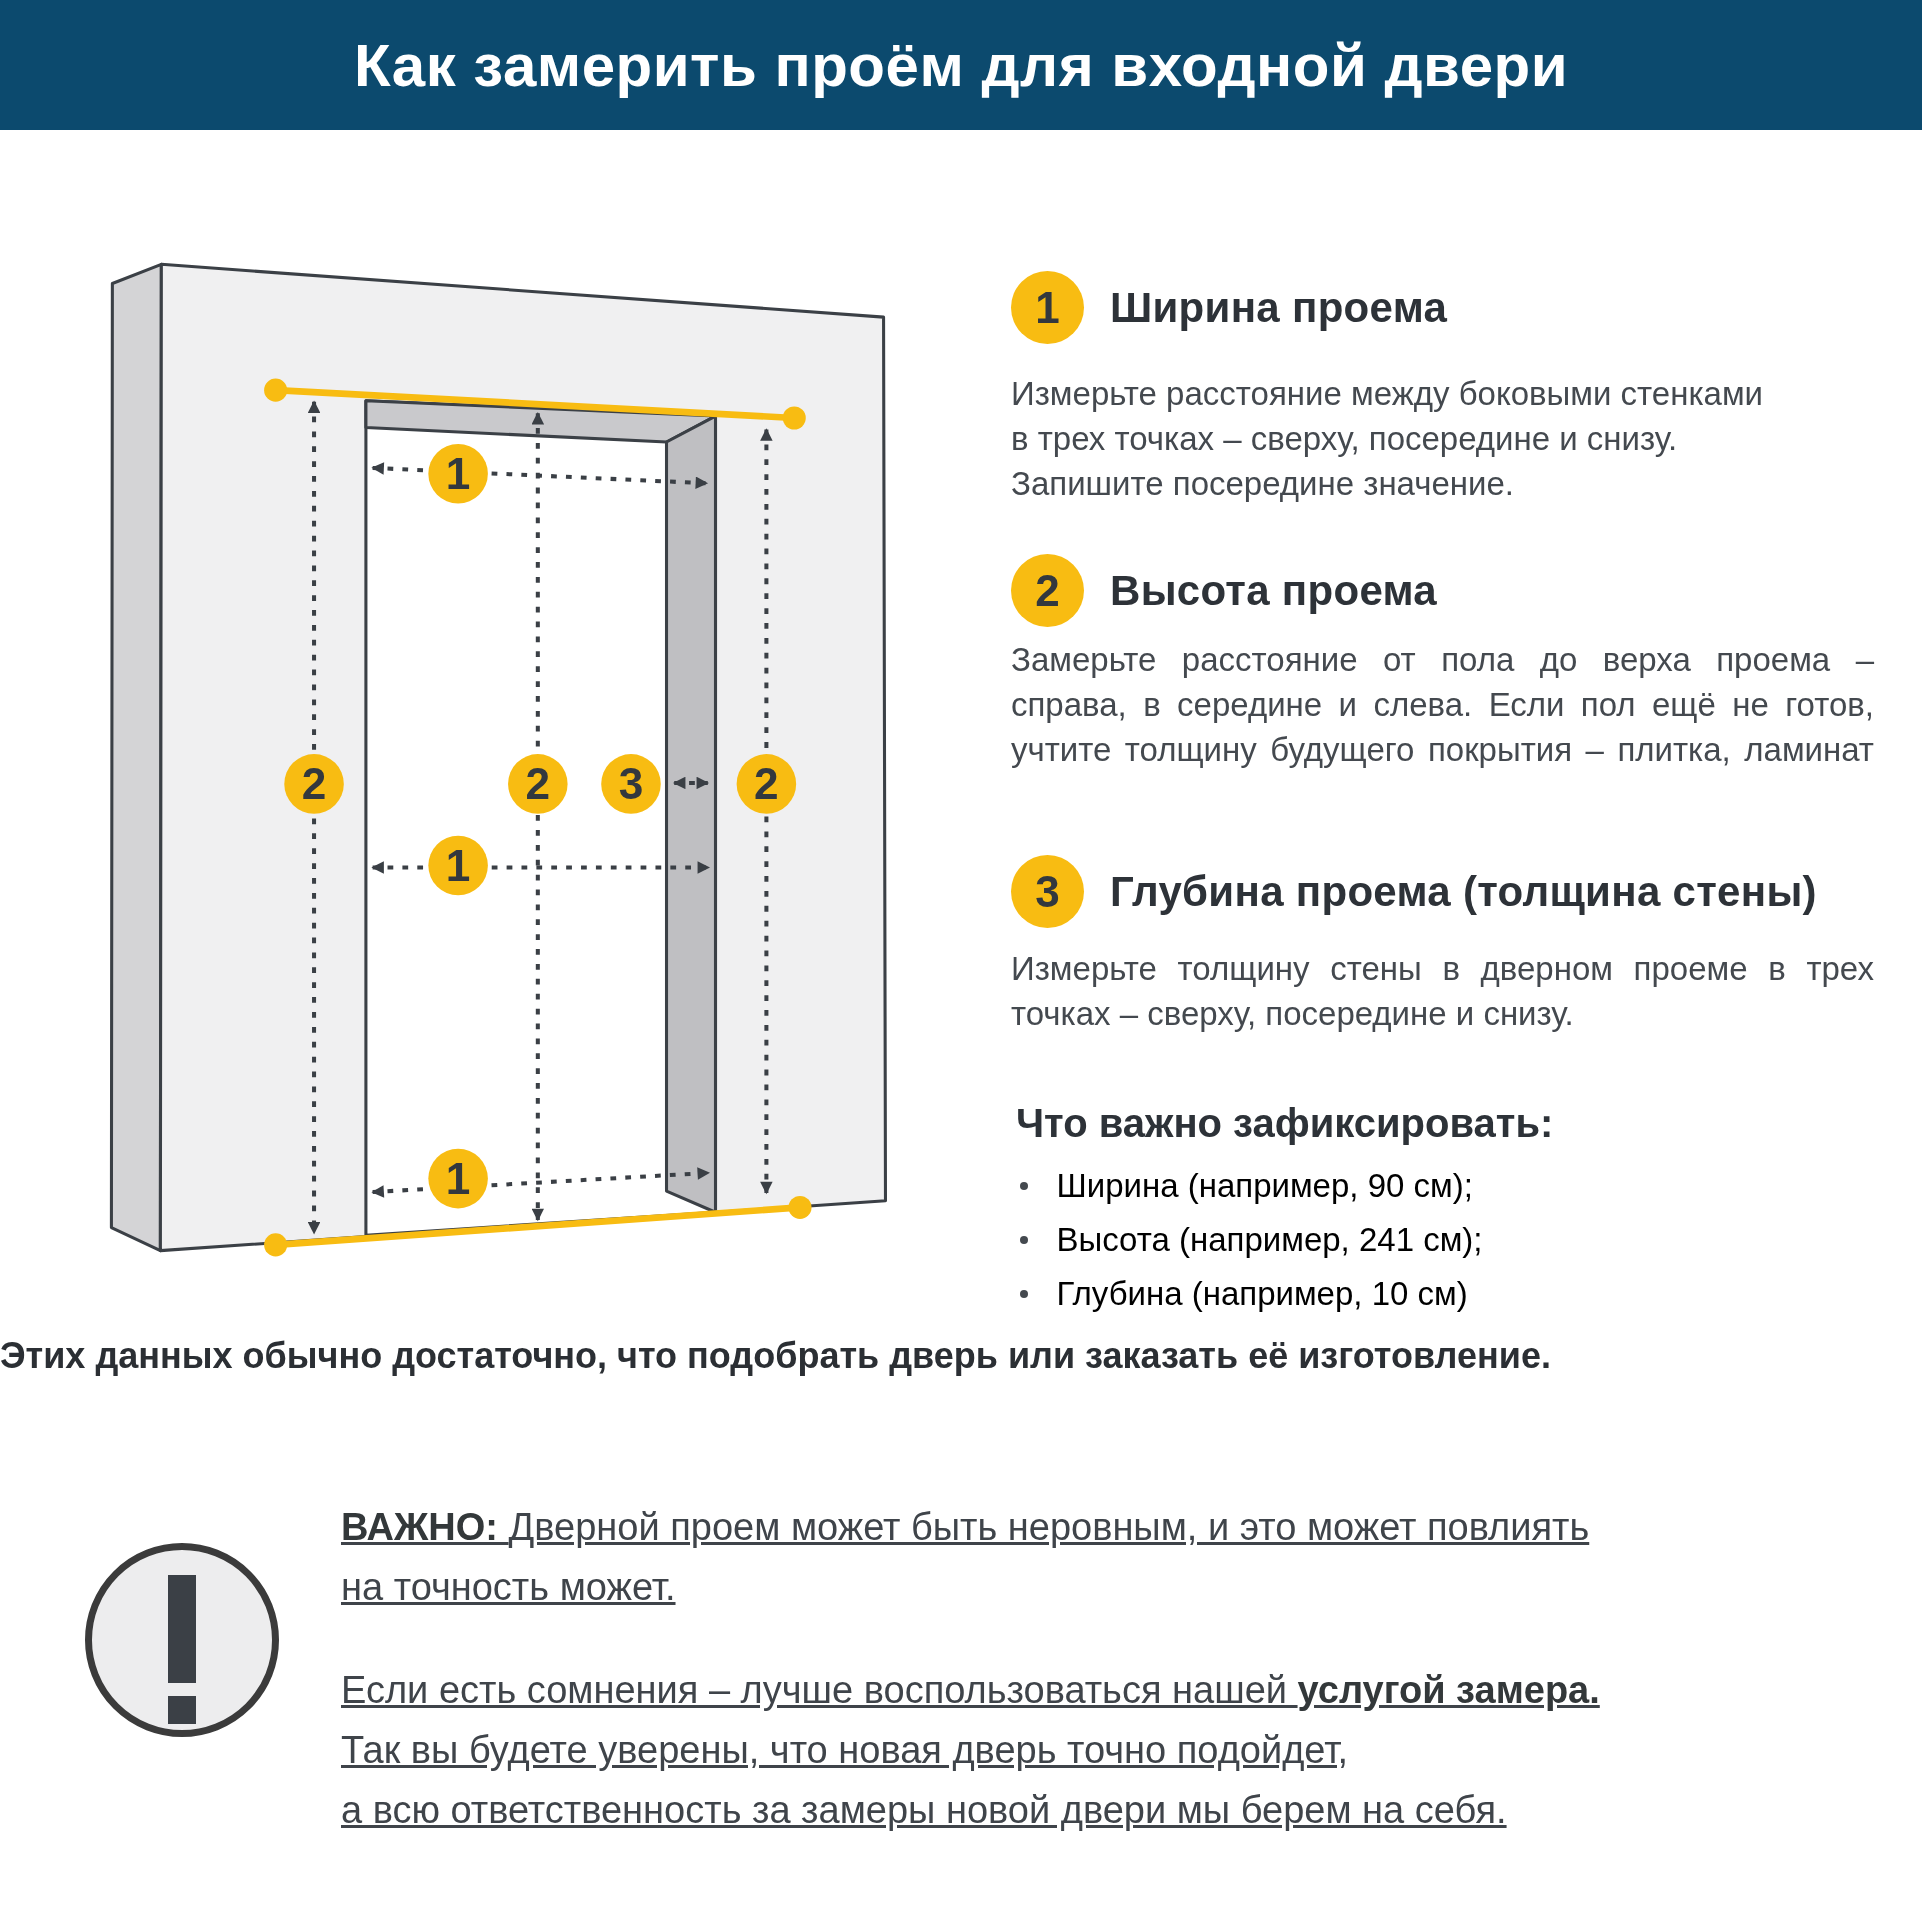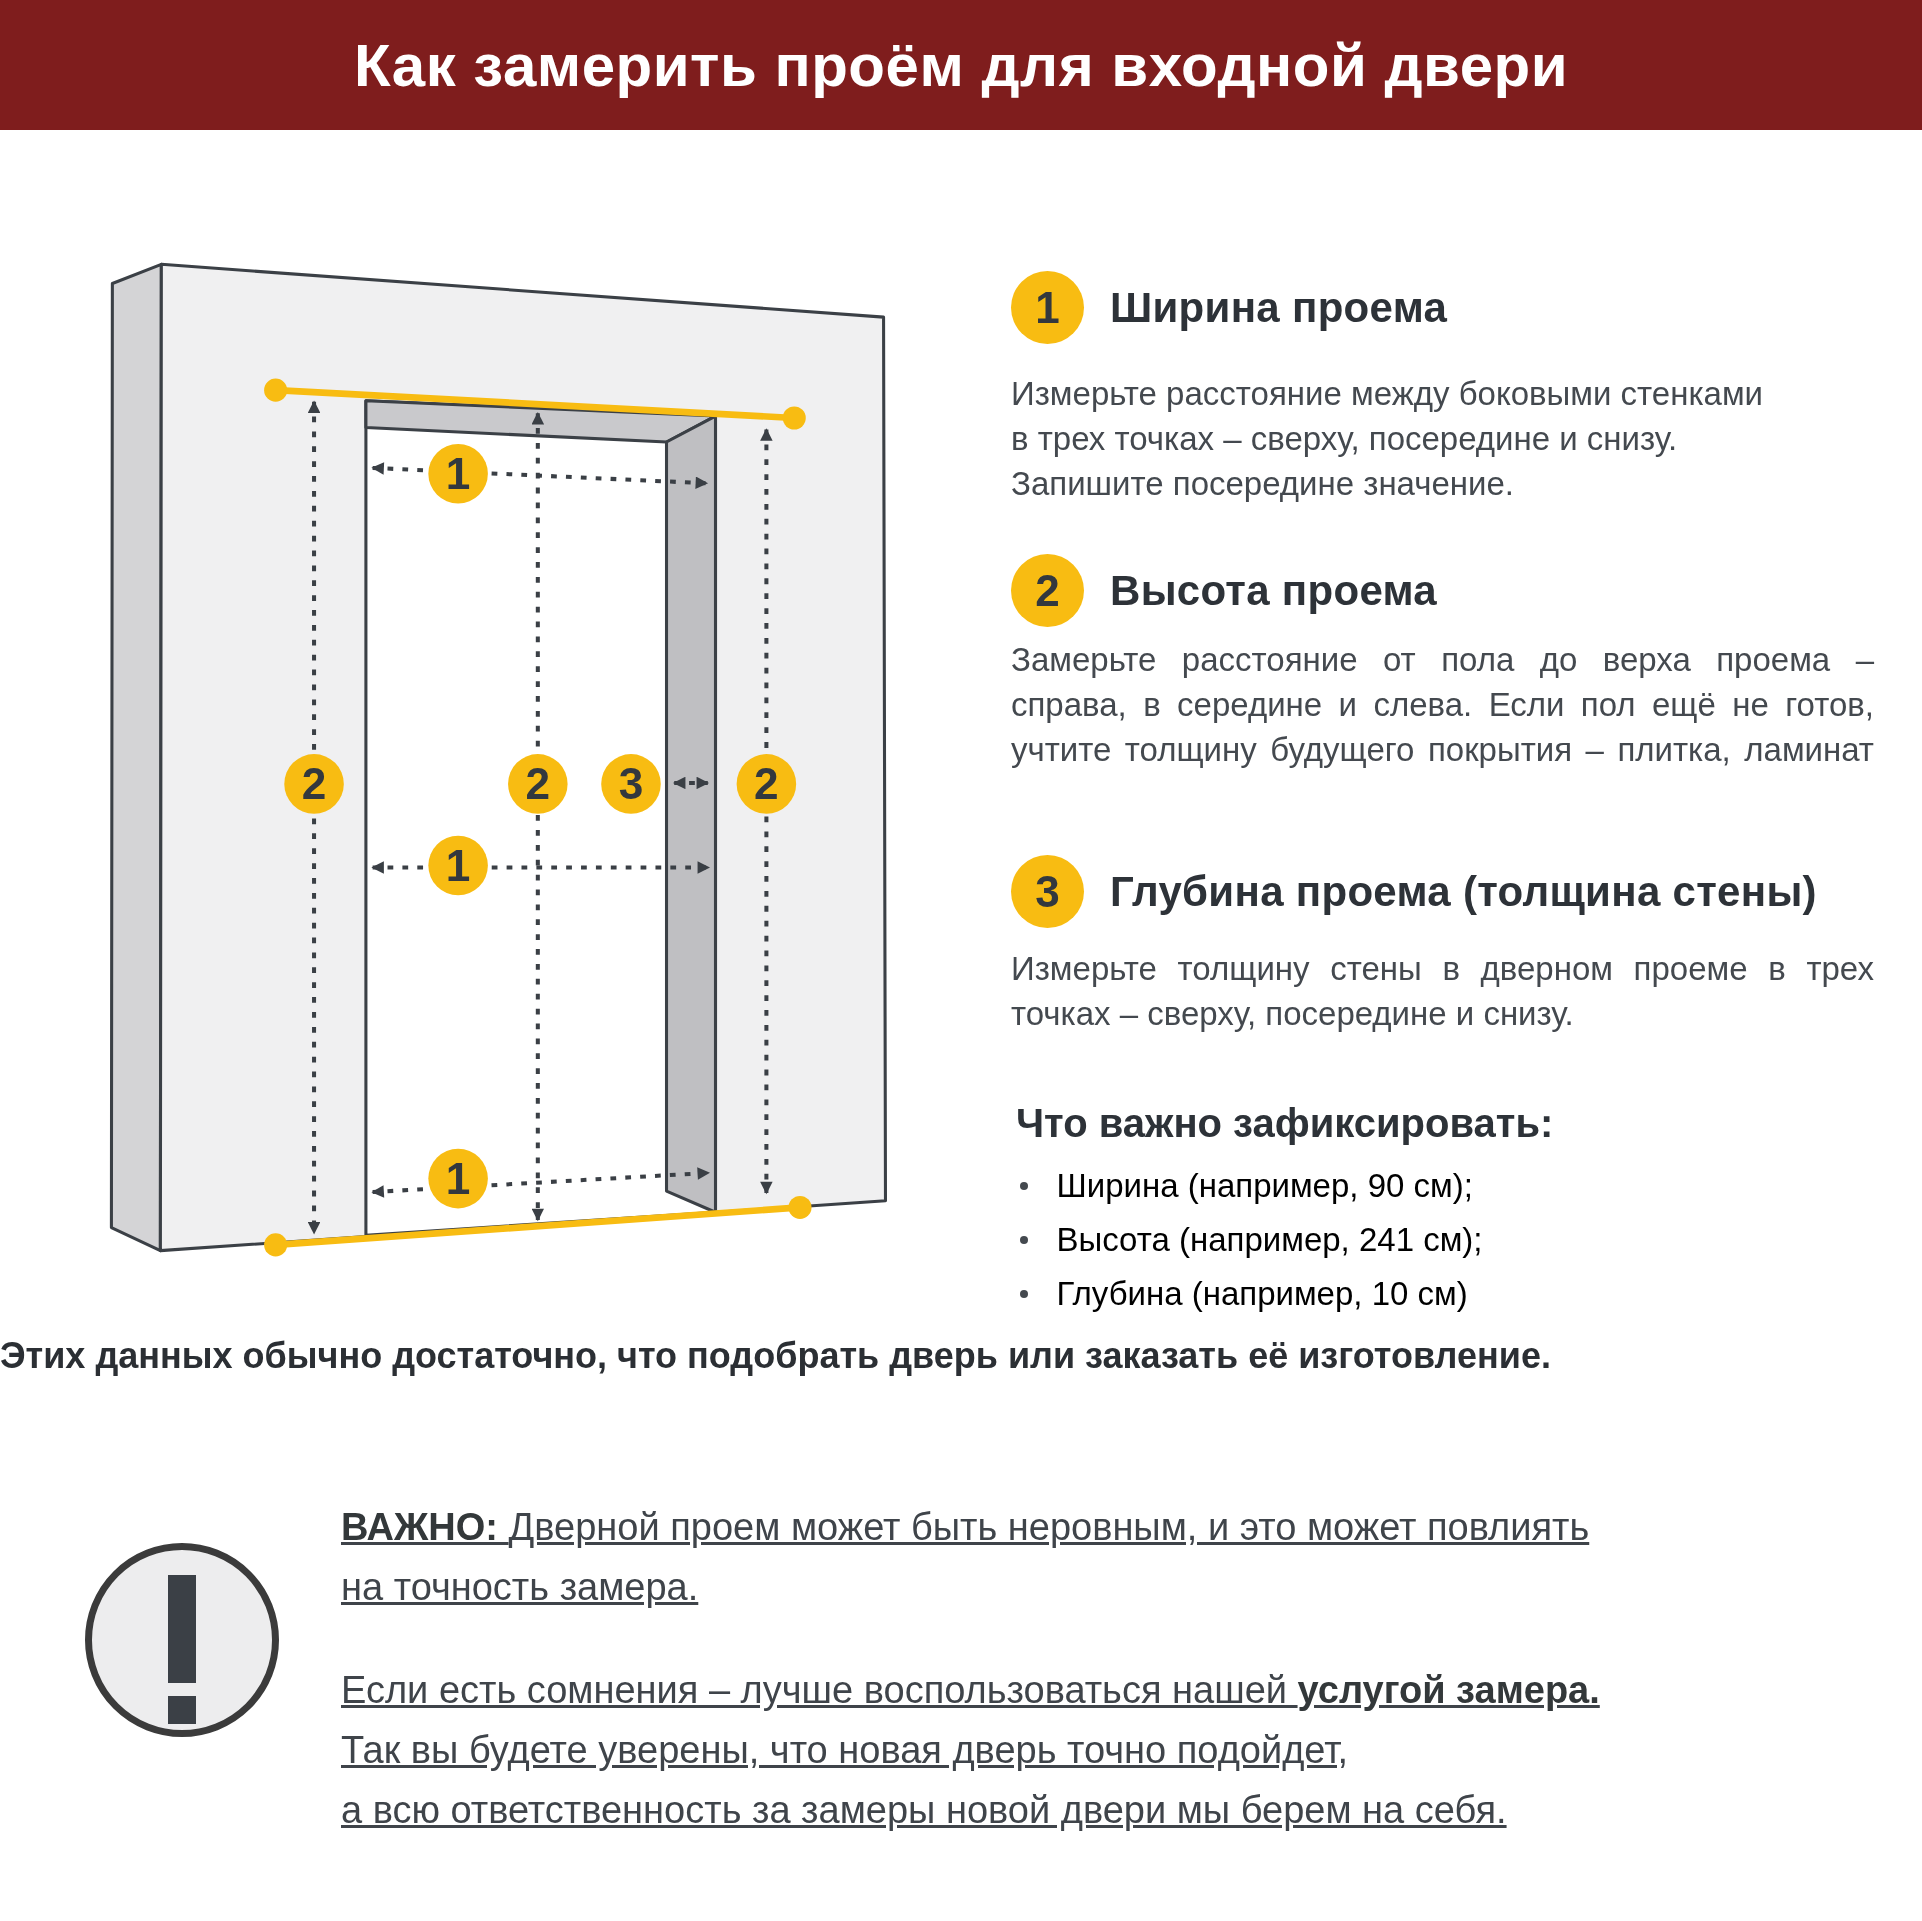--- a/index.html
+++ b/index.html
@@ -7,21 +7,21 @@
   body {
     font-family:"Liberation Sans", sans-serif;
     background:#ffffff;
     position:relative;
     overflow:hidden;
     color:#43484F;
   }
   
   .header {
     position:absolute; left:0; top:0; width:1922px; height:130px;
-    background:#7f1d1d;
+    background:#0c4a6e;
     display:flex; align-items:center; justify-content:center;
   }
   .header h1 {
     color:#ffffff; font-size:60px; font-weight:700; letter-spacing:0.5px;
   }
   
   .diagram-svg { position:absolute; left:0; top:0; width:970px; height:1393px; }
   .dash {
     stroke:#3A3F45; stroke-width:4.2; fill:none;
     stroke-dasharray:6 9.5;
@@ -187,21 +187,21 @@
 
 <div class="summary">Этих данных обычно достаточно, что подобрать дверь или заказать её изготовление.</div>
 
 <div class="warn-icon">
   <div class="bar"></div>
   <div class="sq"></div>
 </div>
 
 <div class="imp" style="top:1497px;">
   <span class="row"><b>ВАЖНО:</b>&nbsp;<span>Дверной проем может быть неровным, и это может повлиять</span></span>
-  <span class="row">на точность замера.</span>
+  <span class="row">на точность может.</span>
 </div>
 
 <div class="imp" style="top:1660px;">
   <span class="row"><span>Если есть сомнения – лучше воспользоваться нашей</span>&nbsp;<b>услугой замера.</b></span>
   <span class="row">Так вы будете уверены, что новая дверь точно подойдет,</span>
   <span class="row">а всю ответственность за замеры новой двери мы берем на себя.</span>
 </div>
 
 
 </body></html>

